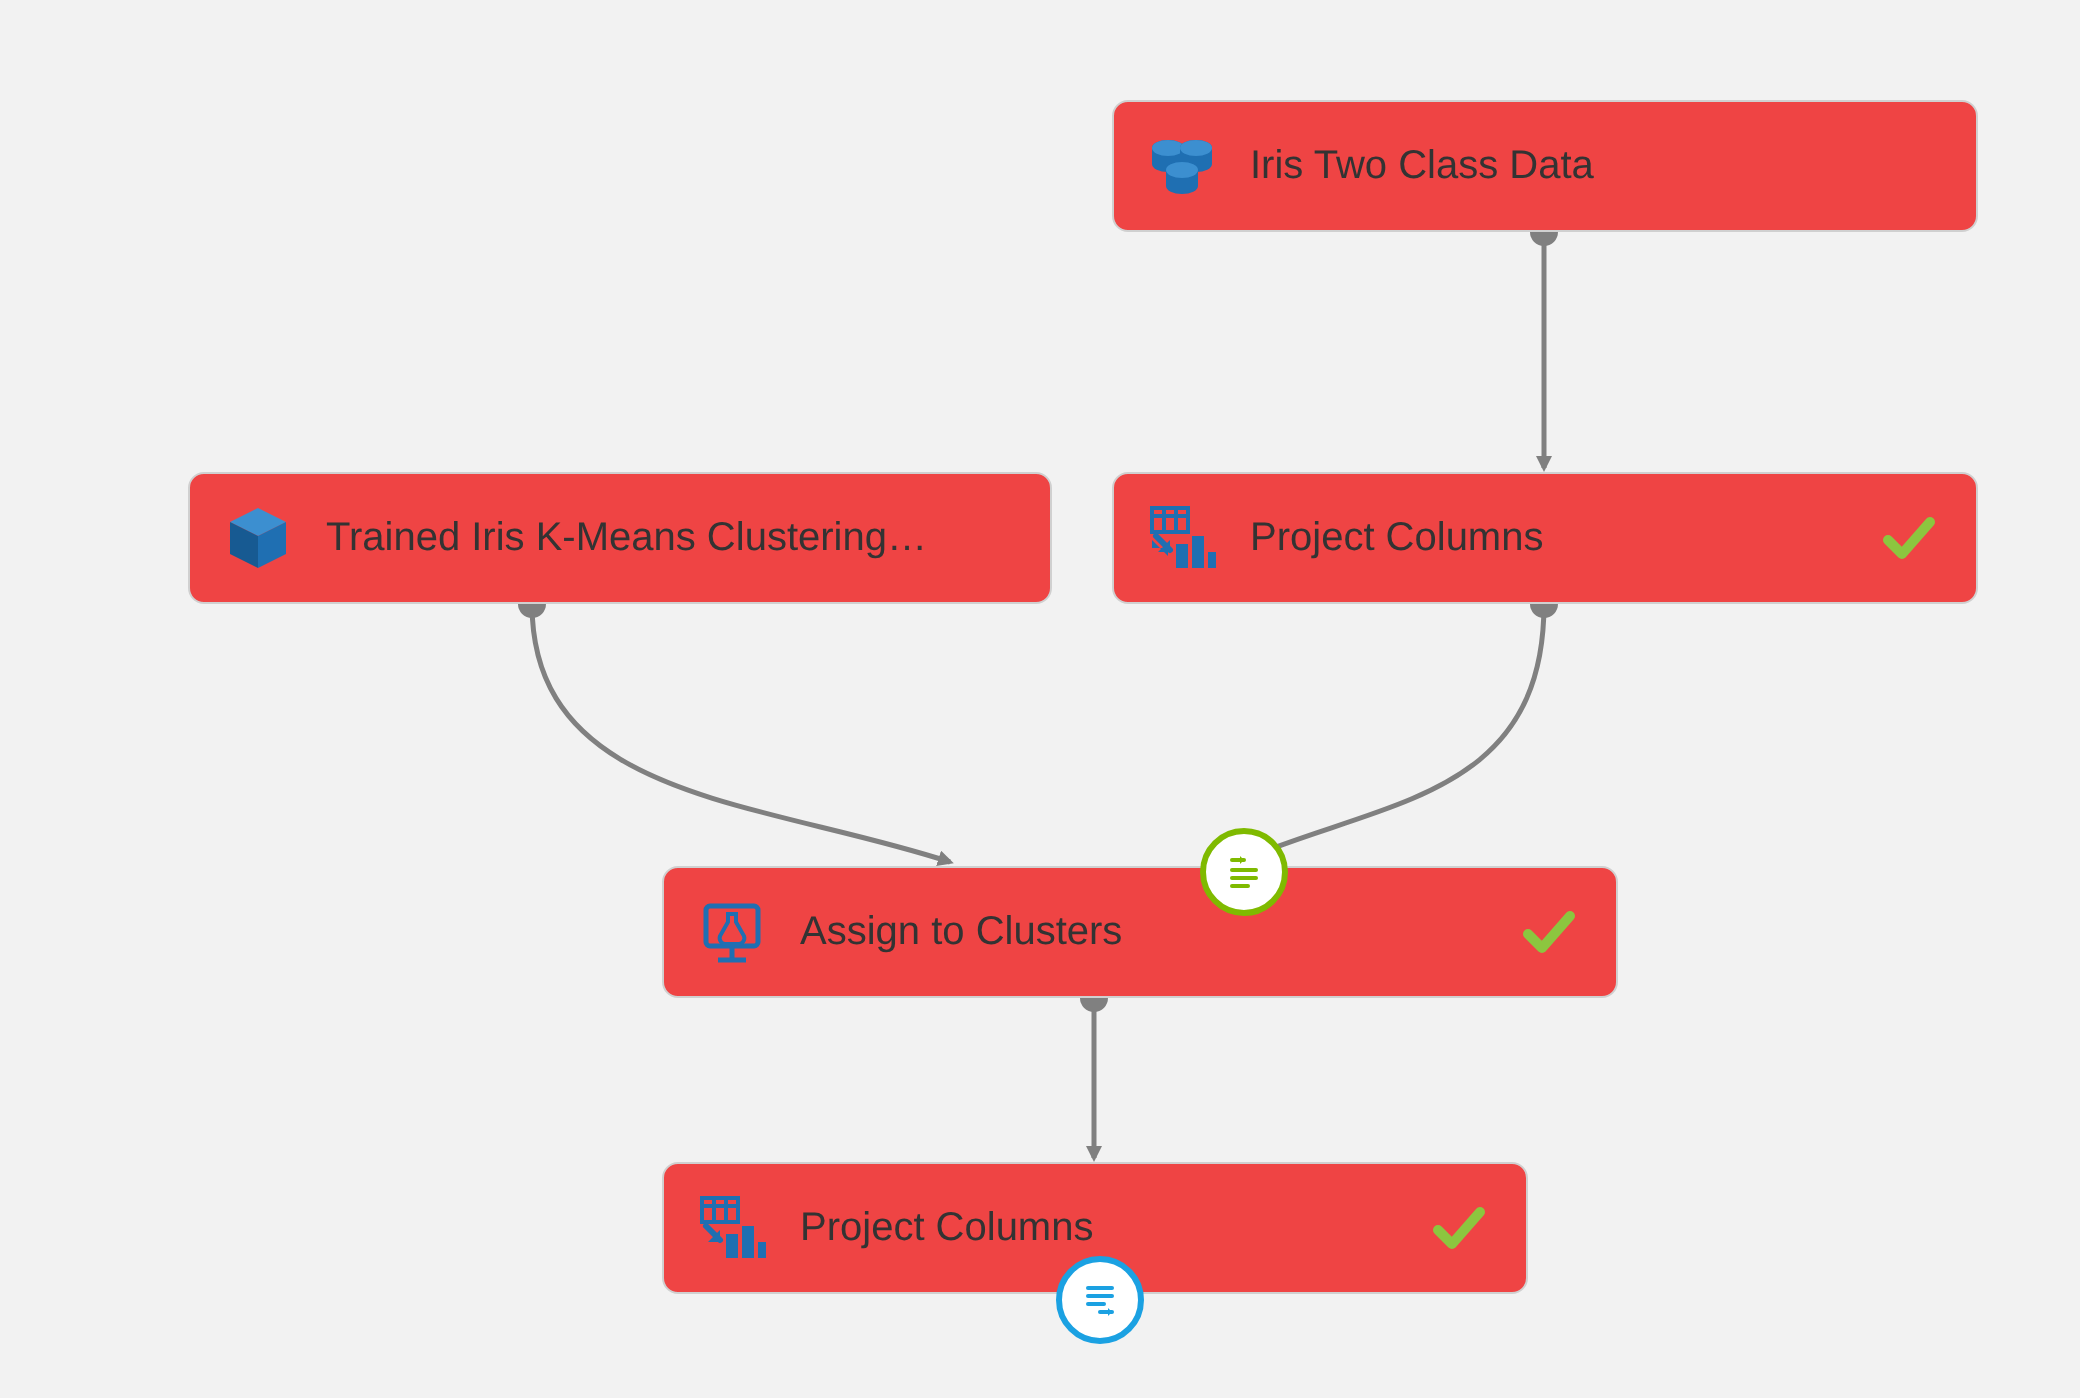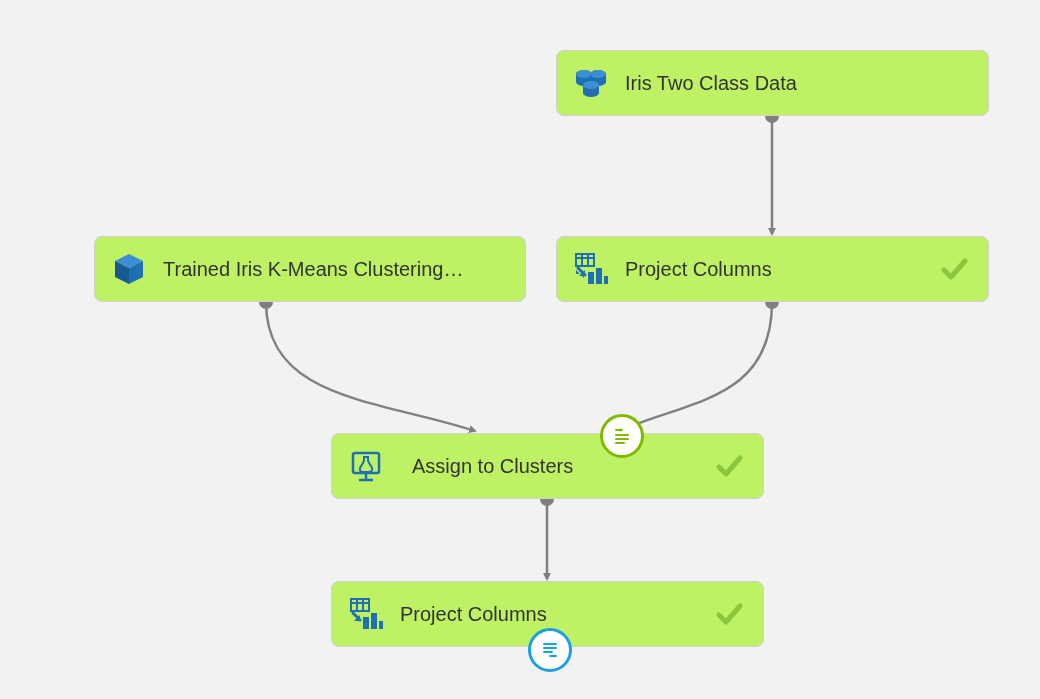--- a/index.html
+++ b/index.html
@@ -15,21 +15,21 @@
   }
   svg.canvas {
     position: absolute;
     top: 0; left: 0;
     width: 1040px;
     height: 699px;
     pointer-events: none;
   }
   .node {
     position: absolute;
-    background: #bef264;
+    background: #ef4444;
     border: 1px solid #d0d0d0;
     border-radius: 8px;
     box-sizing: border-box;
     display: flex;
     align-items: center;
     padding: 0 18px 0 14px;
   }
   .node .icon-slot {
     width: 40px;
     height: 40px;
@@ -144,21 +144,21 @@
     </svg>
   </span>
   <span class="label">Project Columns</span>
   <span class="status">
     <svg width="30" height="30" viewBox="0 0 30 30">
       <path d="M5 16 L12 23 L26 7" stroke="#8cc63f" stroke-width="5" fill="none" stroke-linecap="round" stroke-linejoin="round"></path>
     </svg>
   </span>
 </div>
 
-<div class="node" style="left:331px; top:433px; width:433px; height:66px;gap:12px;">
+<div class="node" style="left:331px; top:433px; width:478px; height:66px;">
   <span class="icon-slot">
     <svg width="34" height="34" viewBox="0 0 34 34">
       <rect x="4" y="4" width="26" height="20" rx="2" fill="none" stroke="#1f6fb2" stroke-width="2.5"></rect>
       <path d="M15 8 h4 v4 l4 7 a3 3 0 0 1 -3 4 h-6 a3 3 0 0 1 -3 -4 l4 -7 z" fill="none" stroke="#1f6fb2" stroke-width="2"></path>
       <line x1="17" y1="24" x2="17" y2="30" stroke="#1f6fb2" stroke-width="2.5"></line>
       <line x1="10" y1="31" x2="24" y2="31" stroke="#1f6fb2" stroke-width="2.5"></line>
     </svg>
   </span>
   <span class="label">Assign to Clusters</span>
   <span class="status">

